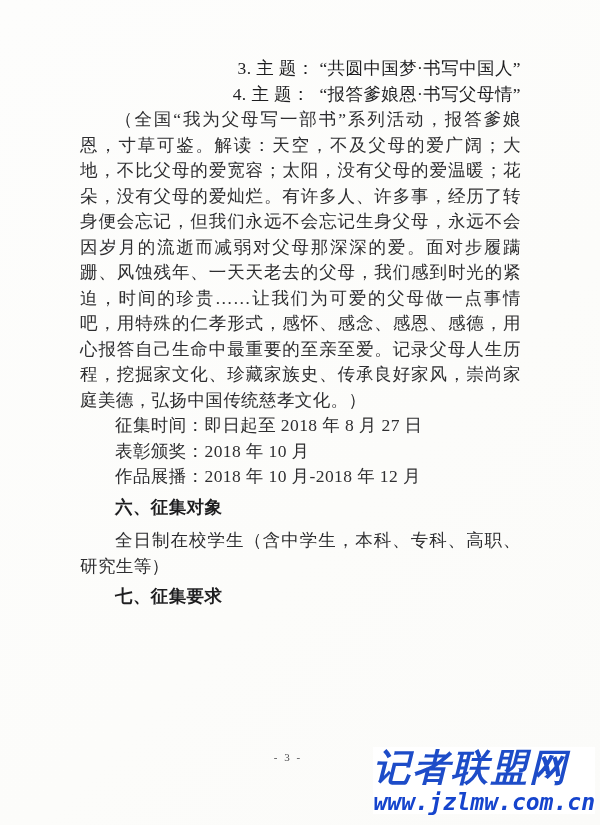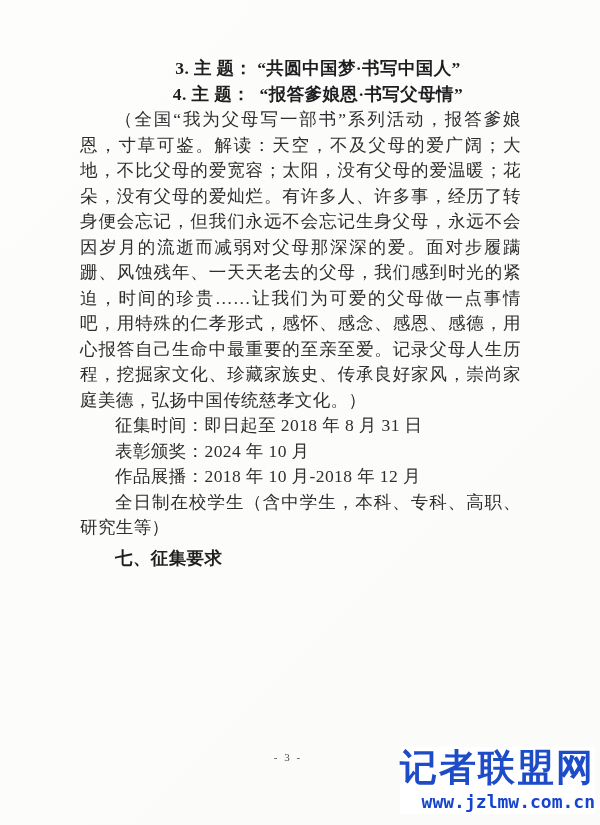--- a/index.html
+++ b/index.html
@@ -19,25 +19,25 @@
     position: absolute;
     left: 80px; top: 56px; width: 441px;
     font-size: 17.5px;
     line-height: 25.5px;
     letter-spacing: 0.4px;
     color: #2e2e30;
     text-align: justify;
   }
   .content p { margin: 0; }
   .heading {
-    font-weight: bold;
+    font-weight: normal;
     color: #1e1e20;
     text-indent: 2em;
     white-space: pre-wrap;
-    text-align: center;
+    text-align: right;
   }
   .para { text-indent: 2em; }
   .field { text-indent: 2em; text-align: left; }
   .sec-heading {
     font-weight: bold;
     color: #1e1e20;
     text-indent: 2em;
     text-align: left;
     margin-top: 5px !important;
     margin-bottom: 8px !important;
@@ -46,54 +46,56 @@
     position: absolute;
     left: 0; top: 751px; width: 576px;
     text-align: center;
     font-size: 11px;
     letter-spacing: 2px;
     color: #4c4c4e;
   }
   .watermark {
     position: absolute;
     right: 5px; bottom: 11px;
-    text-align: right;
+    text-align: left;
     background: #ffffff;
+    font-style: italic;
   }
   .wm-title {
     font-family: "Liberation Sans", "DejaVu Sans", sans-serif;
     font-weight: bold;
     font-size: 37px;
     line-height: 42px;
     letter-spacing: 2px;
     color: #1d4cc8;
   }
   .wm-url {
     font-family: "DejaVu Sans Mono", "Liberation Mono", monospace;
     font-weight: bold;
-    font-size: 18px;
+    font-size: 23px;
     line-height: 24px;
     color: #1544cd;
     margin-top: 1px;
   }
 </style>
 </head>
 <body>
 
 <div class="page">
 
   <div class="content">
     <p class="heading">3. 主 题： “共圆中国梦·书写中国人”</p>
     <p class="heading">4. 主 题：  “报答爹娘恩·书写父母情”</p>
     <p class="para">（全国“我为父母写一部书”系列活动，报答爹娘恩，寸草可鉴。解读：天空，不及父母的爱广阔；大地，不比父母的爱宽容；太阳，没有父母的爱温暖；花朵，没有父母的爱灿烂。有许多人、许多事，经历了转身便会忘记，但我们永远不会忘记生身父母，永远不会因岁月的流逝而减弱对父母那深深的爱。面对步履蹒跚、风蚀残年、一天天老去的父母，我们感到时光的紧迫，时间的珍贵……让我们为可爱的父母做一点事情吧，用特殊的仁孝形式，感怀、感念、感恩、感德，用心报答自己生命中最重要的至亲至爱。记录父母人生历程，挖掘家文化、珍藏家族史、传承良好家风，崇尚家庭美德，弘扬中国传统慈孝文化。）</p>
 
-    <p class="field">征集时间：即日起至 2018 年 8 月 31 日</p>
-    <p class="field">表彰颁奖：2024 年 10 月</p>
+    <p class="field">征集时间：即日起至 2018 年 8 月 27 日</p>
+    <p class="field">表彰颁奖：2018 年 10 月</p>
     <p class="field">作品展播：2018 年 10 月-2018 年 12 月</p>
 
+    <p class="sec-heading">六、征集对象</p>
     <p class="para">全日制在校学生（含中学生，本科、专科、高职、研究生等）</p>
 
     <p class="sec-heading">七、征集要求</p>
   </div>
 
   <div class="page-number">- 3 -</div>
 
   <div class="watermark">
     <div class="wm-title">记者联盟网</div>
     <div class="wm-url">www.jzlmw.com.cn</div>

